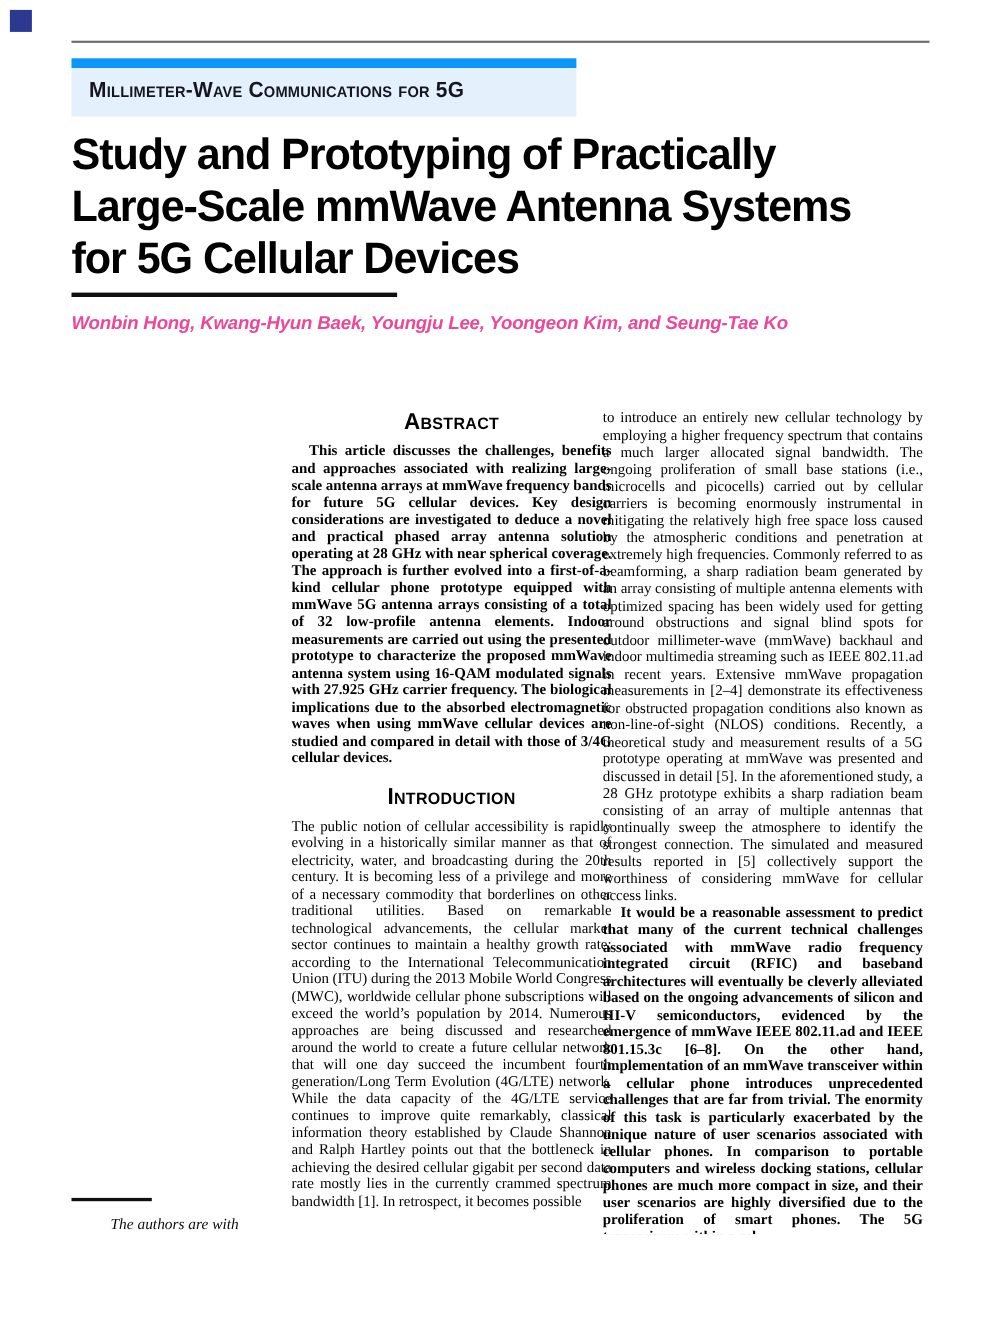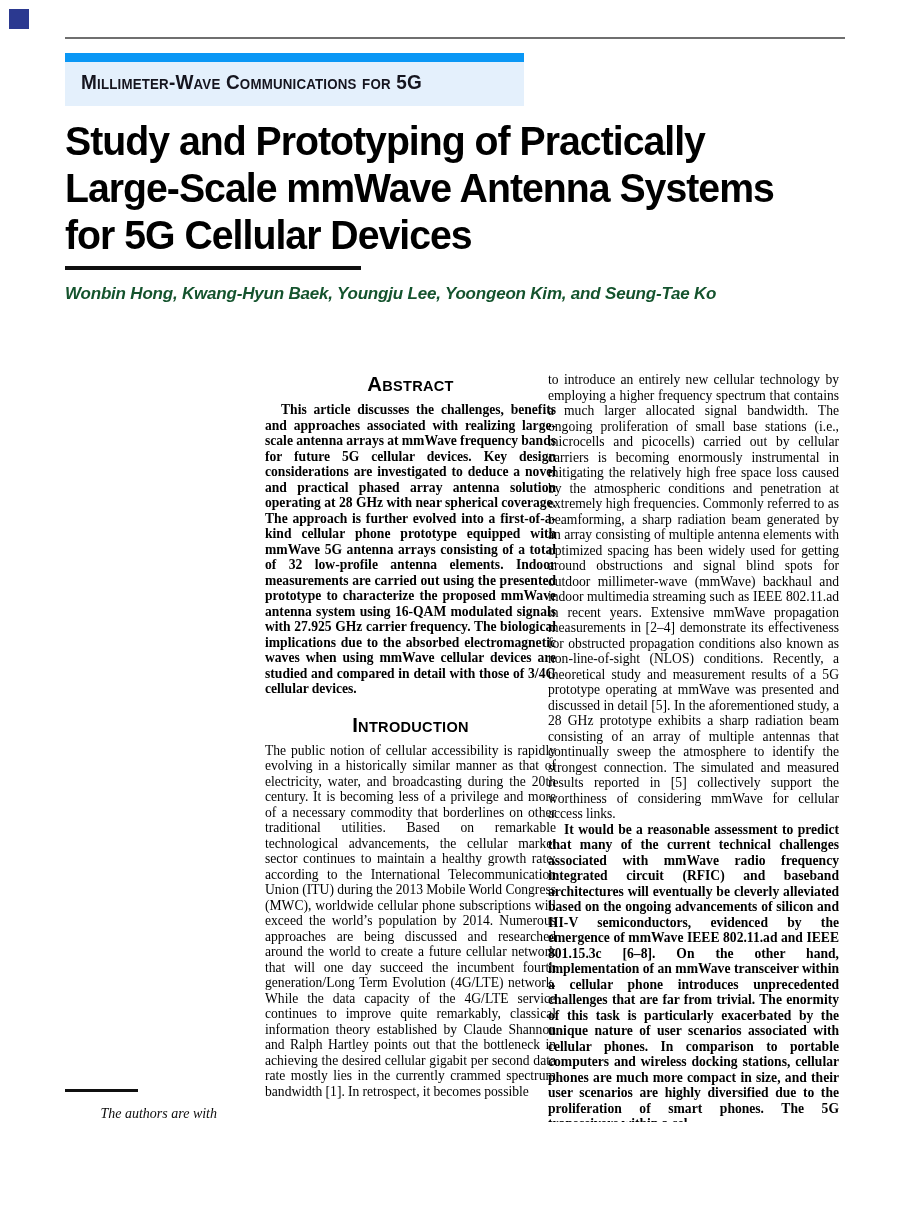--- a/index.html
+++ b/index.html
@@ -70,21 +70,21 @@
 
   .authors {
     position: absolute;
     left: 65px; top: 284px;
     width: 700px;
     font-family: "Liberation Sans", sans-serif;
     font-weight: bold;
     font-style: italic;
     font-size: 17px;
     letter-spacing: -0.2px;
-    color: #14532d;
+    color: #ec4899;
     white-space: nowrap;
   }
 
   .col {
     position: absolute;
     top: 372px;
     width: 291px;
     height: 778px;
     overflow: hidden;
     text-align: justify;

